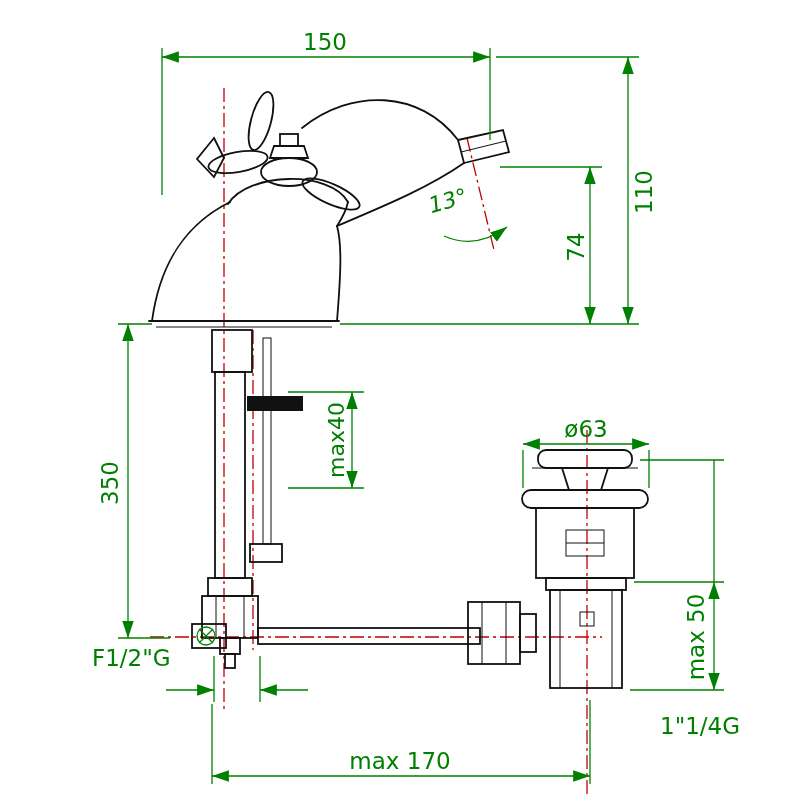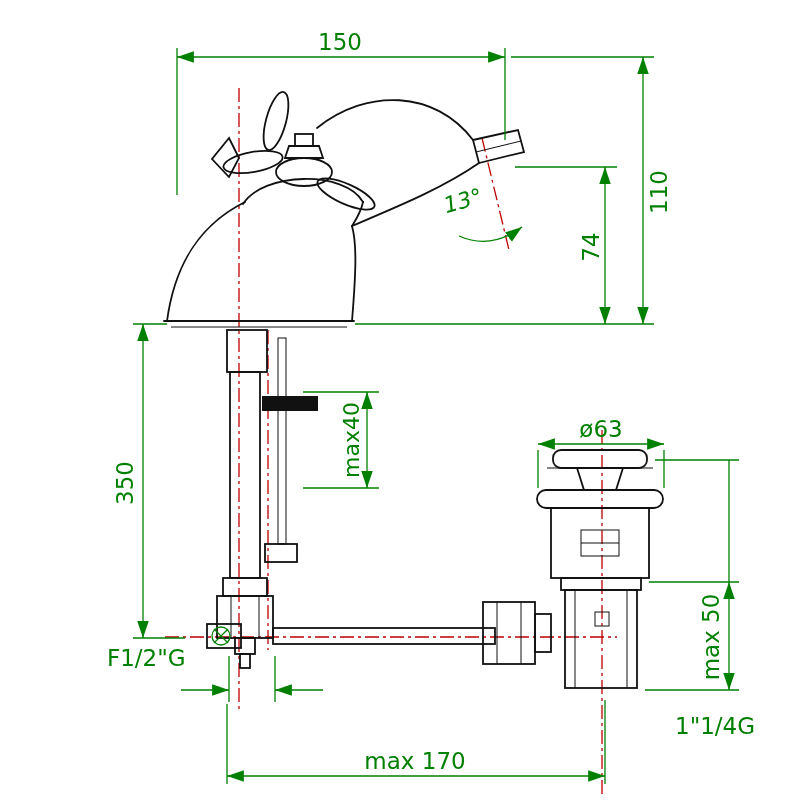--- a/index.html
+++ b/index.html
@@ -1,16 +1,16 @@
 <!DOCTYPE html>
 <html style="--dim-color: #008000; --center-color: #c00000; --outline-color: #111111;"><head>
 <meta charset="utf-8">
 <style>
   html,body{margin:0;padding:0;background:#fff;width:800px;height:800px;overflow:hidden;}
-  #stage{width:674px;height:800px;position:relative;font-family:"DejaVu Sans",sans-serif;padding-left:15px;}
+  #stage{width:674px;height:800px;position:relative;font-family:"DejaVu Sans",sans-serif;}
   svg{display:block;}
   .ol{stroke:var(--outline-color,#111);fill:none;stroke-width:1.8;stroke-linecap:round;}
   .ol-thin{stroke:var(--outline-color,#111);fill:none;stroke-width:1;}
   .ol-fill{fill:var(--outline-color,#111);stroke:none;}
   .dim{stroke:var(--dim-color,#008000);fill:none;stroke-width:1.3;}
   .cl{stroke:var(--center-color,#c00000);fill:none;stroke-width:1.3;stroke-dasharray:14 4 3 4;}
   text.dimtxt{fill:var(--dim-color,#008000);stroke:none;font-family:"DejaVu Sans",sans-serif;font-size:23px;}
   text.small{font-size:22px;}
   #arrow path, #arrowr path{fill:var(--dim-color,#008000);}
 </style>

